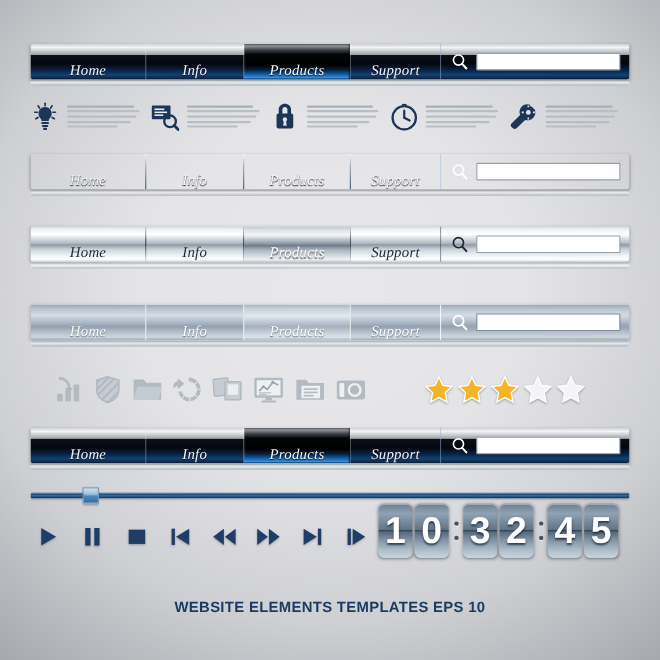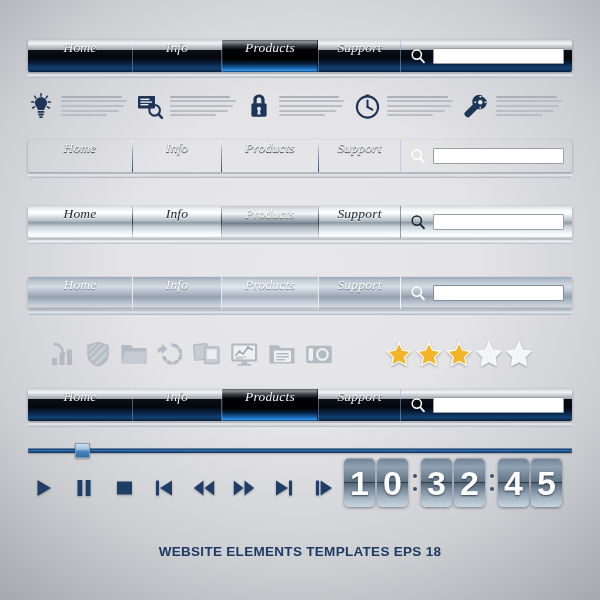--- a/index.html
+++ b/index.html
@@ -23,21 +23,21 @@
   
   .navbar {
     position: absolute;
     left: 28px; width: 544px; height: 32px;
     display: flex; align-items: stretch;
     border-radius: 2px;
     overflow: hidden;
   }
   .navbar .tab {
     position: relative;
-    display: flex; align-items: flex-start; justify-content: center;
+    display: flex; align-items: flex-end; justify-content: center;
     font-family: "Liberation Serif", serif;
     font-style: italic;
     font-size: 13.5px;
     letter-spacing: .2px;
     white-space: nowrap;
   }
   .navbar .sep { width: 1px; flex: 0 0 1px; }
   .navbar .searchcell {
     display: flex; align-items: center;
     flex: 0 0 172px; padding-left: 9px;
@@ -708,15 +708,15 @@
         <b></b>
       </div>
     <div class="digit">
         <span>4</span>
       </div>
     <div class="digit">
         <span>5</span>
       </div>
   </div>
 
-  <div class="caption">WEBSITE ELEMENTS TEMPLATES EPS 18</div>
+  <div class="caption">WEBSITE ELEMENTS TEMPLATES EPS 10</div>
 
 </div>
 
 </body></html>

